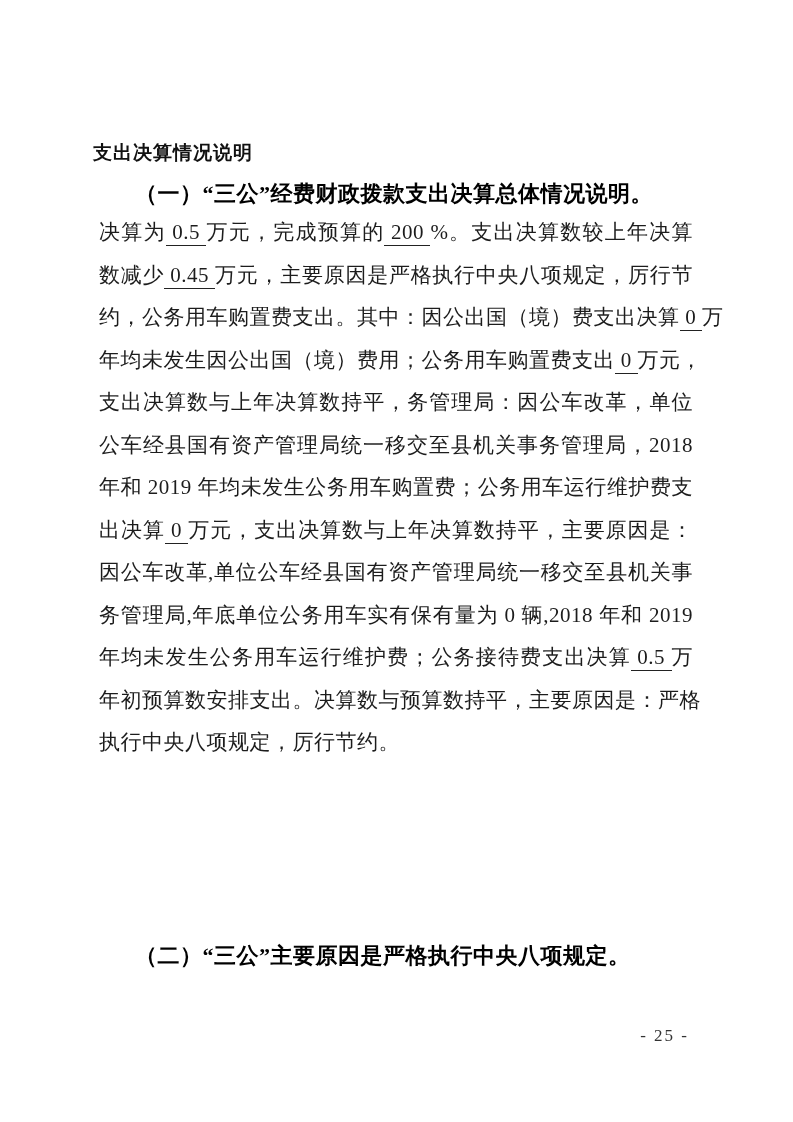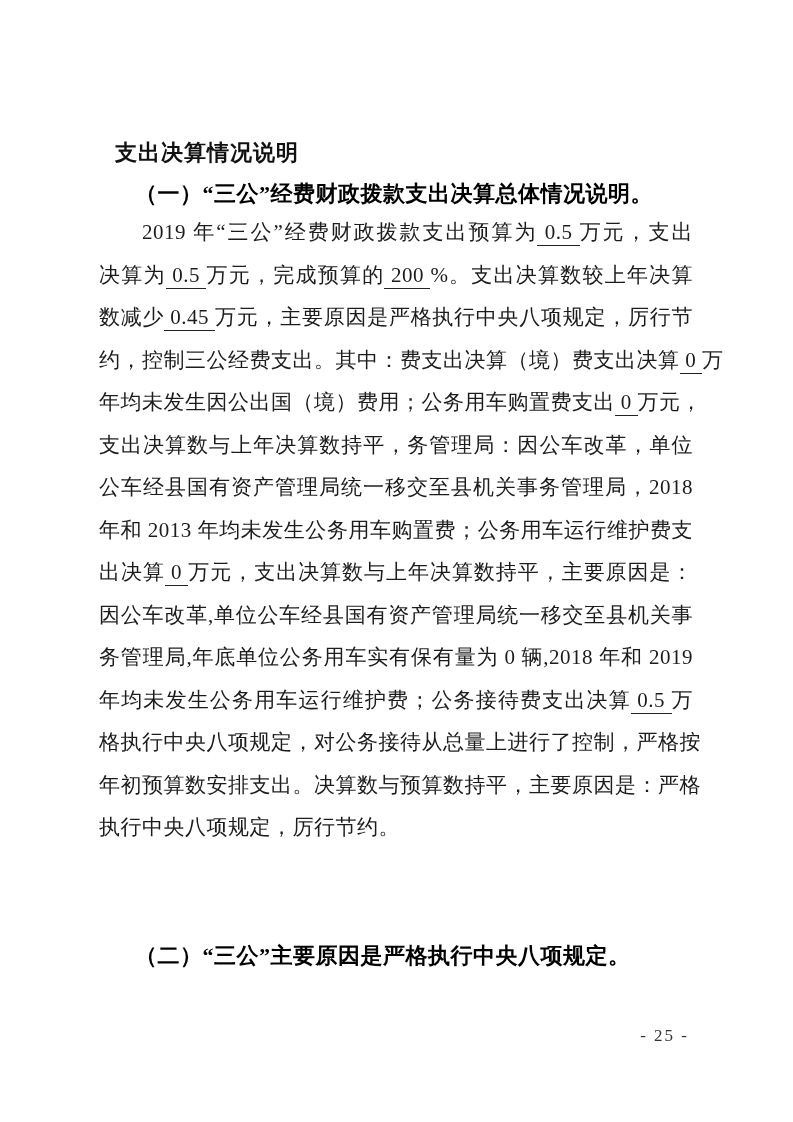--- a/index.html
+++ b/index.html
@@ -8,26 +8,26 @@
     width: 793px;
     height: 1122px;
     background: #ffffff;
     margin: 0 auto;
     overflow: hidden;
     font-family: "Liberation Serif", "DejaVu Serif", serif;
     color: #1c1c1c;
   }
   .doc-title {
     position: absolute;
-    left: 115px;
+    left: 93px;
     top: 138px;
     width: 594px;
     font-family: "Liberation Sans", "DejaVu Sans", sans-serif;
     font-weight: 600;
-    font-size: 22px;
+    font-size: 19px;
     line-height: 30px;
     color: #111;
     letter-spacing: 1px;
   }
   .section-heading {
     position: absolute;
     left: 90px;
     width: 594px;
     font-weight: 700;
     font-size: 22px;
@@ -70,33 +70,31 @@
 </style>
 </head>
 <body>
 
 <div class="page">
   <div class="doc-title">支出决算情况说明</div>
 
   <div class="section-heading first">（一）“三公”经费财政拨款支出决算总体情况说明。</div>
 
   <div class="paragraph">
-      <div class="line indent"><span>2019 年“三公”经费财政拨款支出预算为</span><span class="u"> 0.5 </span><span>万元，支出</span></div>
       <div class="line"><span>决算为</span><span class="u"> 0.5 </span><span>万元，完成预算的</span><span class="u"> 200 </span><span>%。支出决算数较上年决算</span></div>
       <div class="line"><span>数减少</span><span class="u"> 0.45 </span><span>万元，主要原因是严格执行中央八项规定，厉行节</span></div>
-      <div class="line"><span>约，控制三公经费支出。其中：费支出决算（境）费支出决算</span><span class="u"> 0 </span><span>万</span></div>
+      <div class="line"><span>约，公务用车购置费支出。其中：因公出国（境）费支出决算</span><span class="u"> 0 </span><span>万</span></div>
       <div class="line"><span>年均未发生因公出国（境）费用；公务用车购置费支出</span><span class="u"> 0 </span><span>万元，</span></div>
       <div class="line"><span>支出决算数与上年决算数持平，务管理局：因公车改革，单位</span></div>
       <div class="line"><span>公车经县国有资产管理局统一移交至县机关事务管理局，2018</span></div>
-      <div class="line"><span>年和 2013 年均未发生公务用车购置费；公务用车运行维护费支</span></div>
+      <div class="line"><span>年和 2019 年均未发生公务用车购置费；公务用车运行维护费支</span></div>
       <div class="line"><span>出决算</span><span class="u"> 0 </span><span>万元，支出决算数与上年决算数持平，主要原因是：</span></div>
       <div class="line"><span>因公车改革,单位公车经县国有资产管理局统一移交至县机关事</span></div>
       <div class="line"><span>务管理局,年底单位公务用车实有保有量为 0 辆,2018 年和 2019</span></div>
       <div class="line"><span>年均未发生公务用车运行维护费；公务接待费支出决算</span><span class="u"> 0.5 </span><span>万</span></div>
-      <div class="line"><span>格执行中央八项规定，对公务接待从总量上进行了控制，严格按</span></div>
       <div class="line"><span>年初预算数安排支出。决算数与预算数持平，主要原因是：严格</span></div>
       <div class="line last"><span>执行中央八项规定，厉行节约。</span></div>
     </div>
 
   <div class="section-heading second">（二）“三公”主要原因是严格执行中央八项规定。</div>
 
   <div class="page-number">- 25 -</div>
 </div>
 
 </body></html>

